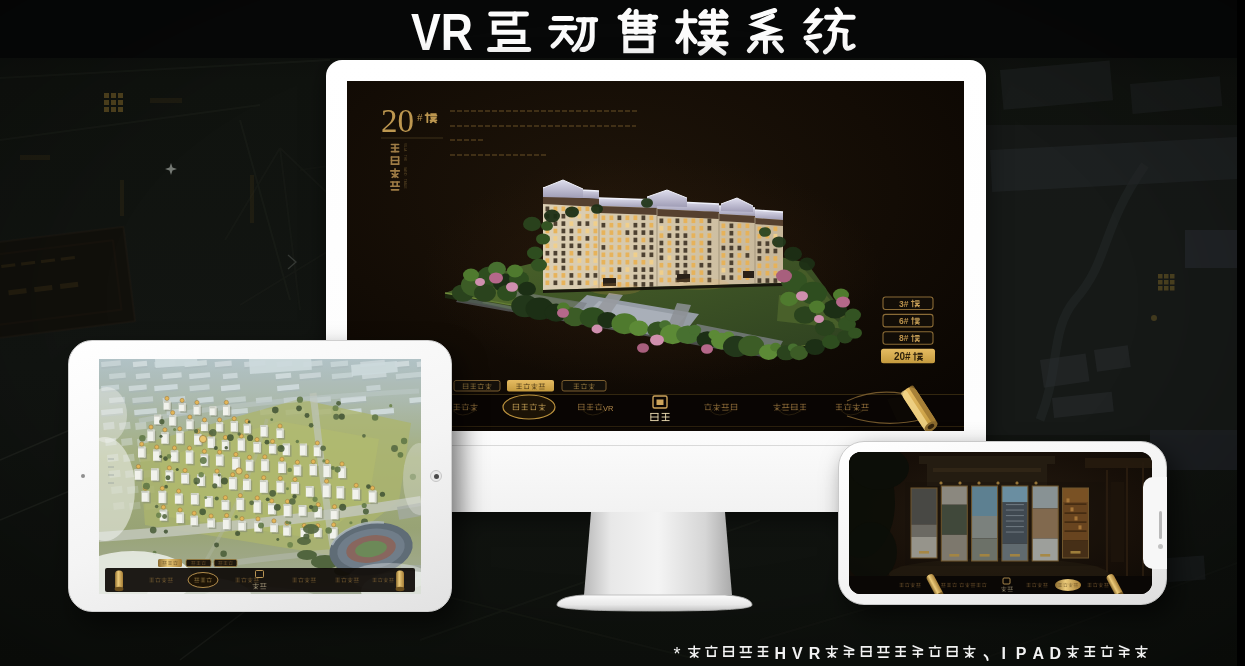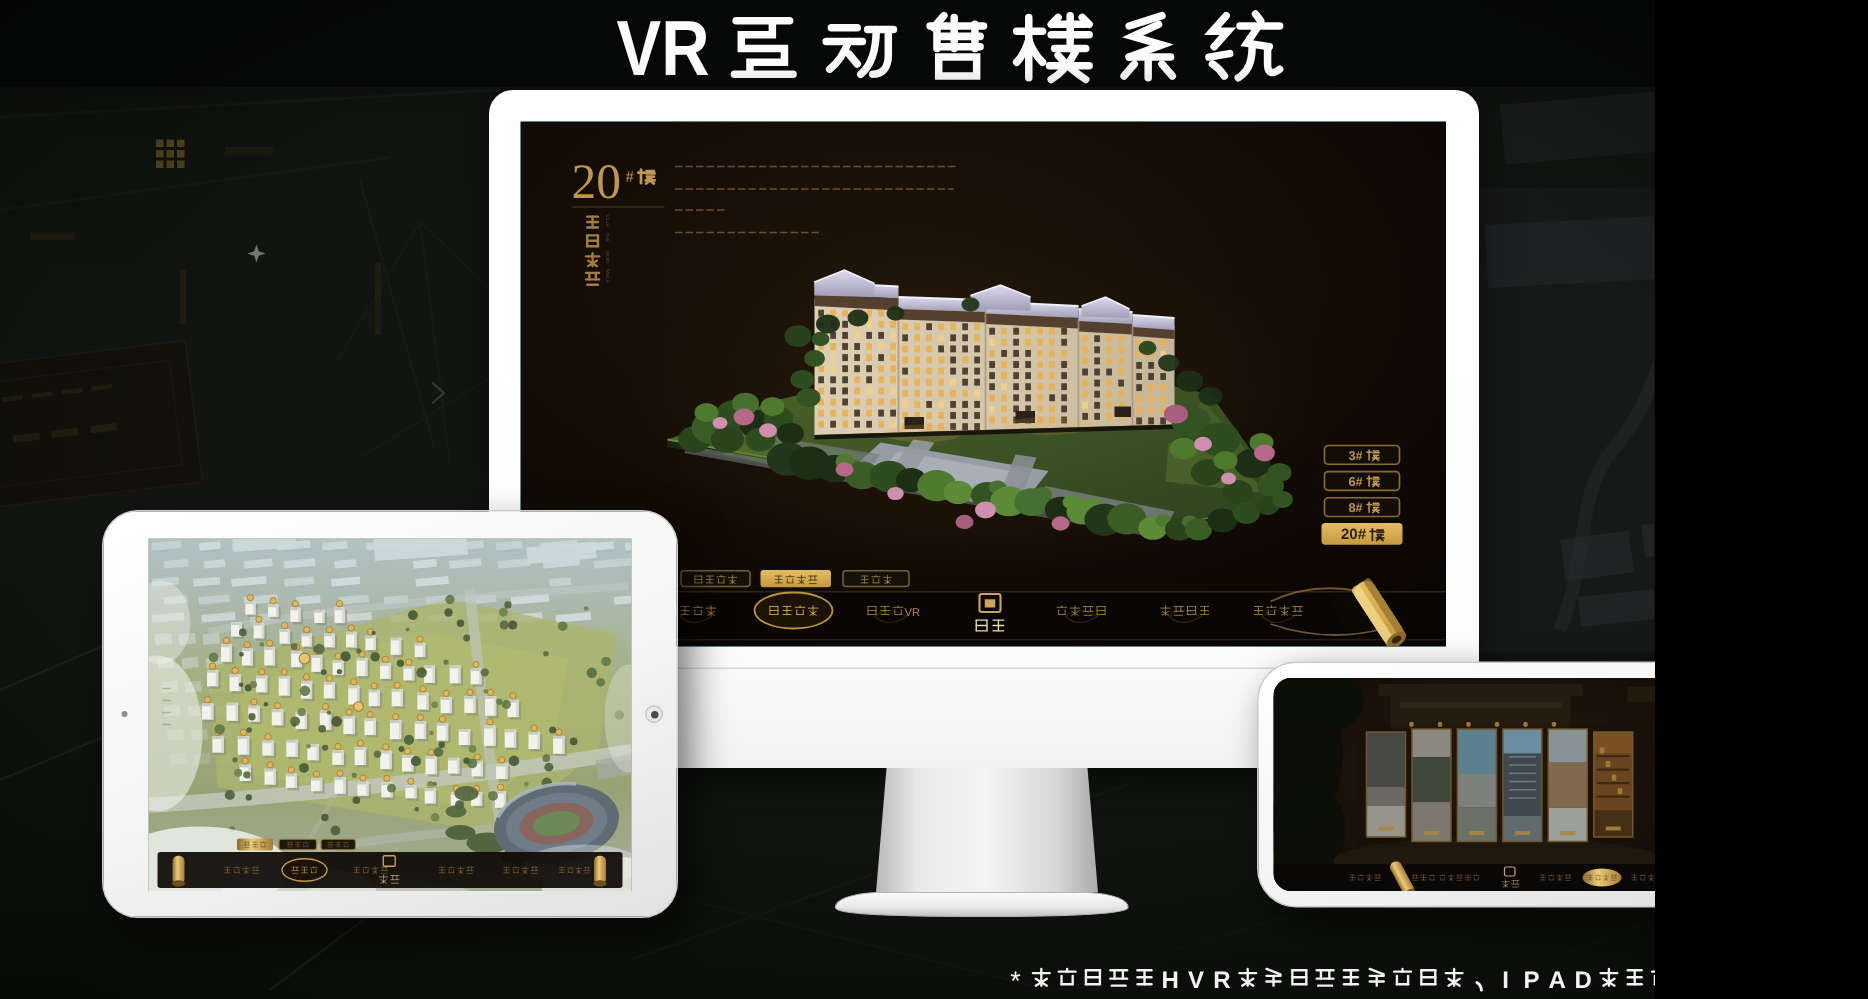--- a/index.html
+++ b/index.html
@@ -1,14 +1,14 @@
 <!DOCTYPE html>
 <html><head><meta charset="utf-8"><style>
 html,body{margin:0;padding:0;background:#000;}
-#stage{position:relative;width:1103px;height:666px;overflow:hidden;background:#101311;font-family:"Liberation Sans",sans-serif;}
+#stage{position:relative;width:1237px;height:666px;overflow:hidden;background:#101311;font-family:"Liberation Sans",sans-serif;}
 .abs{position:absolute;}
 </style></head><body>
 <div id="stage">
 
 <svg class="abs" style="left:0;top:0" width="1245" height="666" viewBox="0 0 1245 666">
 <defs>
 <linearGradient id="bgg" x1="0" y1="0" x2="0" y2="1">
           <stop offset="0" stop-color="#0a0c0b"></stop>
           <stop offset="0.12" stop-color="#10130f"></stop>
           <stop offset="0.55" stop-color="#121512"></stop>
@@ -195,21 +195,21 @@
         <linearGradient id="basg" x1="0" y1="0" x2="0" y2="1">
           <stop offset="0" stop-color="#fbfbfb"></stop>
           <stop offset="0.6" stop-color="#e8e8e8"></stop>
           <stop offset="1" stop-color="#c2c2c2"></stop>
         </linearGradient>
       </defs>
 <path d="M35,0 L169,0 L176,83 L28,83 Z" fill="url(#neck)"></path>
 <path d="M28,83 C10,84 1,88 1,93 C1,97 30,99 98,99 C166,99 196,97 196,93 C196,88 187,84 169,83 Z" fill="url(#basg)" stroke="#b5b5b5" stroke-width="0.8"></path>
 </svg>
 
-<div class="abs" style="left:347px;top:81px;width:617px;height:350px;background:#0369a1;">
+<div class="abs" style="left:347px;top:81px;width:617px;height:350px;background:#f0abfc;">
 <svg width="617" height="350" viewBox="0 0 617 350">
 <defs>
           <radialGradient id="scrg" cx="0.42" cy="0.32" r="0.85">
             <stop offset="0" stop-color="#1e1409"></stop>
             <stop offset="0.55" stop-color="#130c05"></stop>
             <stop offset="1" stop-color="#090502"></stop>
           </radialGradient>
           <linearGradient id="goldbtn" x1="0" y1="0" x2="0" y2="1">
             <stop offset="0" stop-color="#e6bc62"></stop>
             <stop offset="1" stop-color="#c49a3e"></stop>

